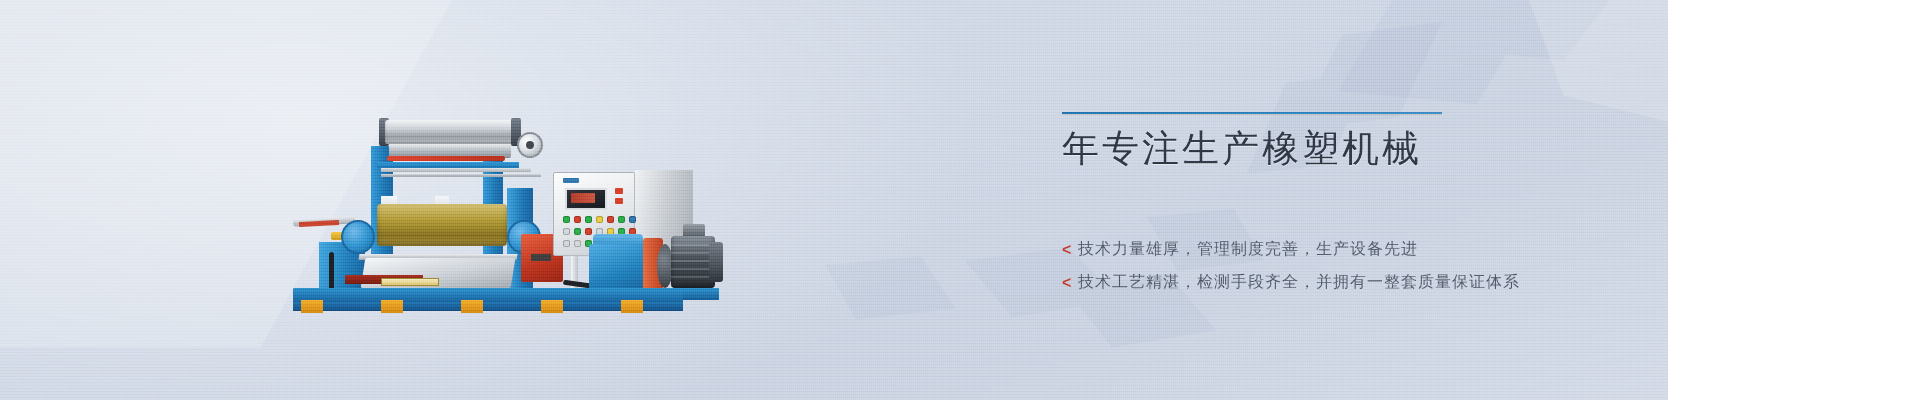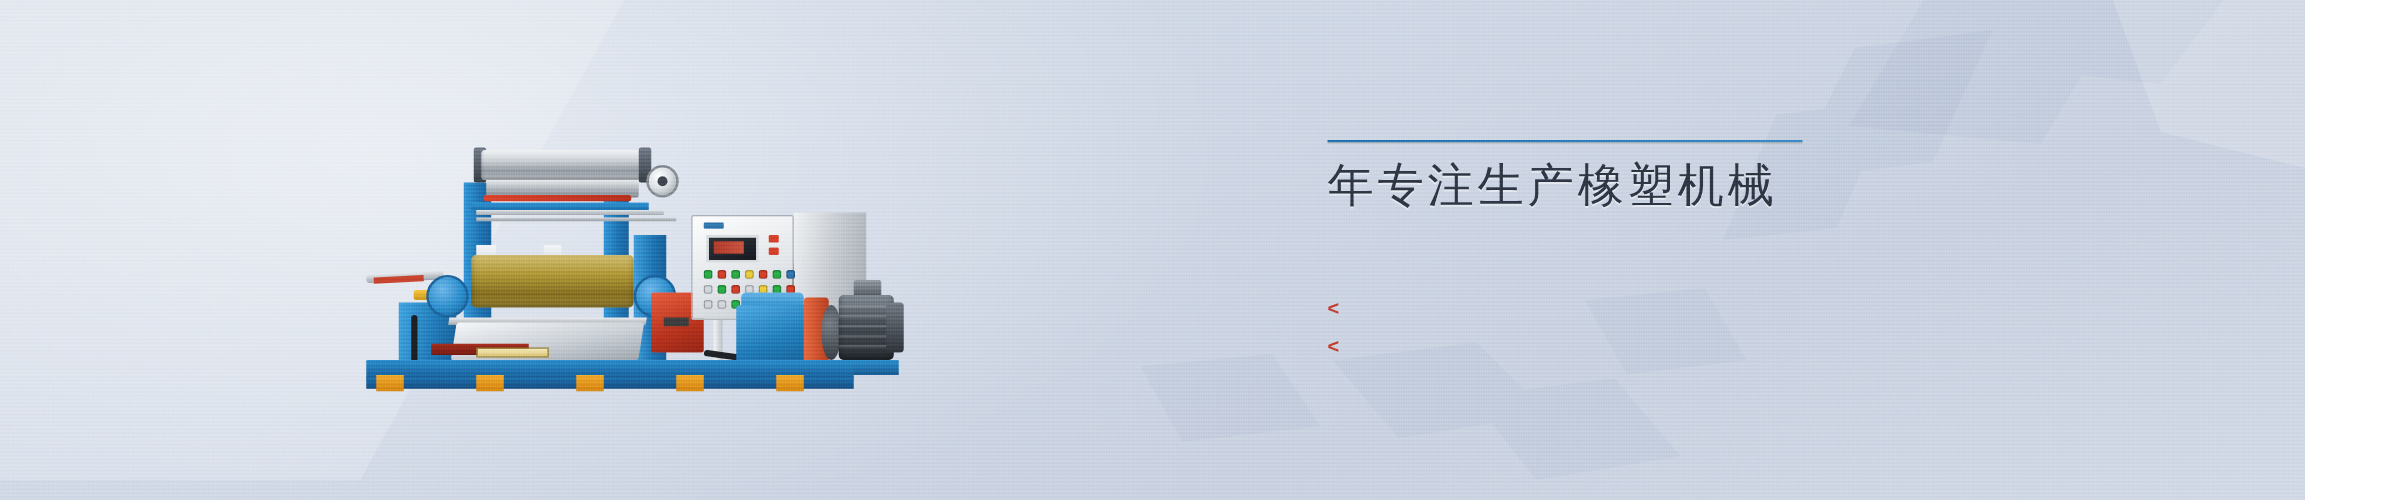--- a/index.html
+++ b/index.html
@@ -3,21 +3,21 @@
 <meta charset="utf-8">
 <style>
   * { margin:0; padding:0; box-sizing:border-box; }
   html, body {
     width:1920px; height:400px; overflow:hidden;
     font-family:"Liberation Sans", sans-serif;
   }
 
   
   #banner{
-    position:relative; width:1844px; height:400px; overflow:hidden;
+    position:relative; width:1668px; height:400px; overflow:hidden;
     background:
       radial-gradient(ellipse 1100px 520px at 300px 120px, rgba(255,255,255,.46) 0%, rgba(255,255,255,0) 62%),
       linear-gradient(160deg,#d2dae7 0%, #ccd5e4 38%, #c6cfdf 70%, #cfd7e5 100%);
   }
   
   #banner::after{
     content:""; position:absolute; inset:0; pointer-events:none; z-index:9;
     opacity:.40; mix-blend-mode:overlay;
     background-image:
       repeating-linear-gradient(0deg, rgba(255,255,255,.30) 0 1px, rgba(0,0,0,.05) 1px 2px),
@@ -292,20 +292,22 @@
       <div class="rule-main"></div>
       <div class="rule-sub"></div>
     </div>
 
     <div class="headline">年专注生产橡塑机械</div>
 
 
     <div class="bullets">
       <div class="bullet">
         <span class="chev">&lt;</span>
+        <span class="btext">技术力量雄厚，管理制度完善，生产设备先进</span>
       </div>
       <div class="bullet">
         <span class="chev">&lt;</span>
+        <span class="btext">技术工艺精湛，检测手段齐全，并拥有一整套质量保证体系</span>
       </div>
     </div>
 
   </div>
 </div>
 
 </body></html>

